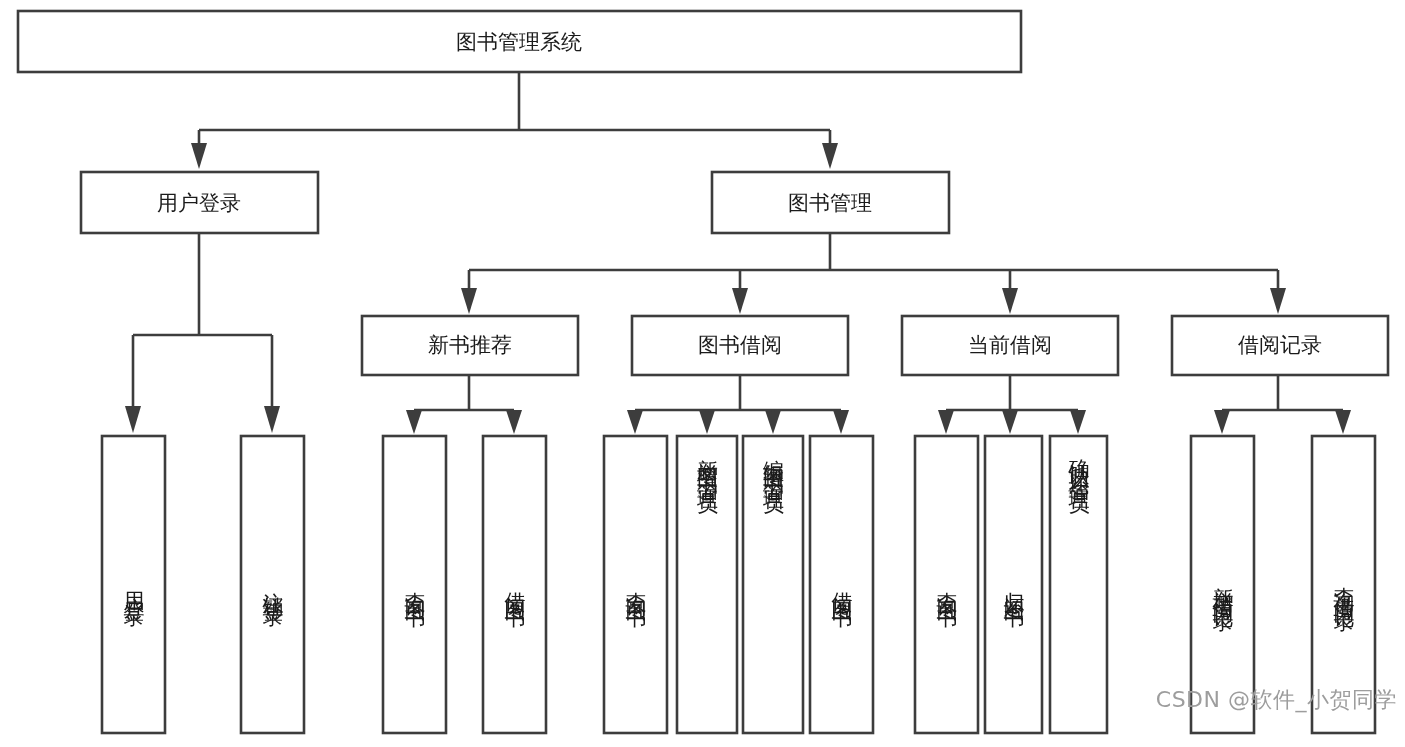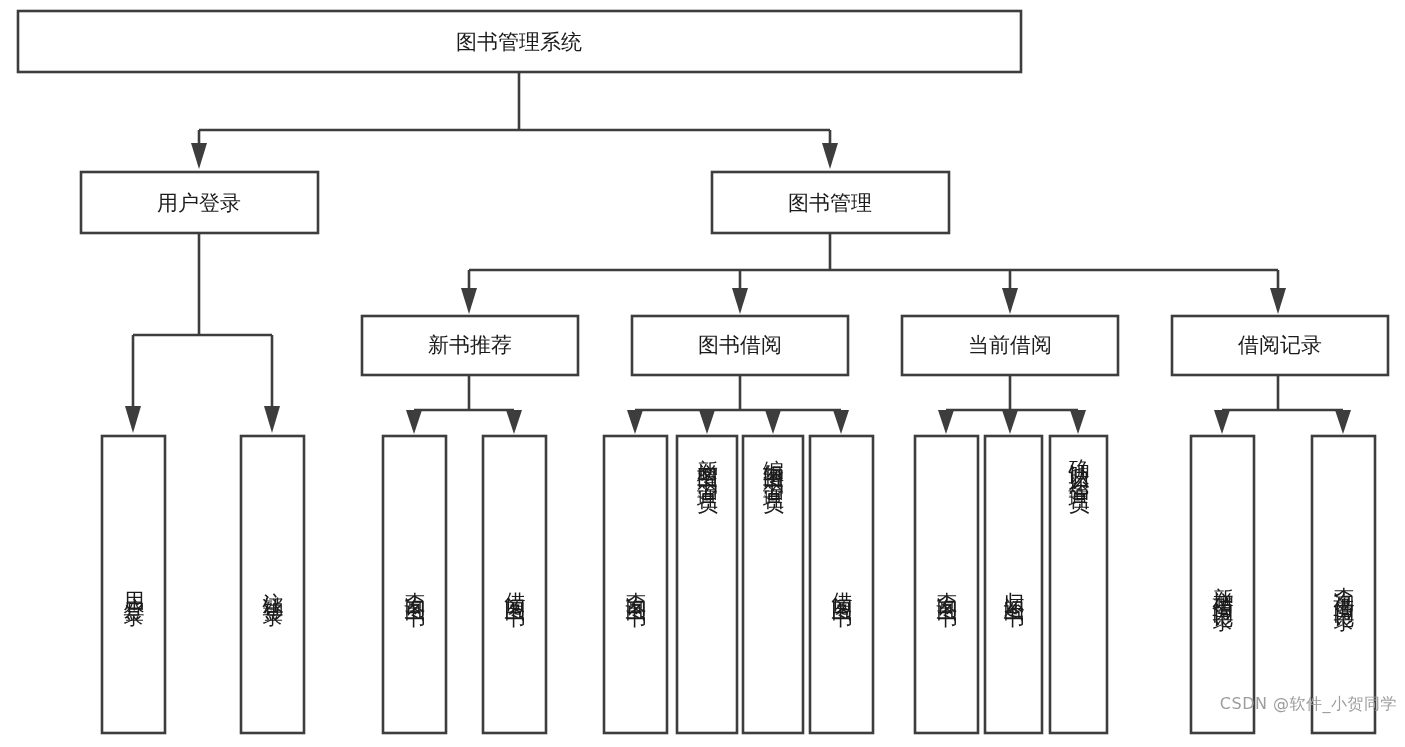--- a/index.html
+++ b/index.html
@@ -70,21 +70,21 @@
     line-height: 1;
     letter-spacing: 5px;
     color: #1b1b1b;
     white-space: nowrap;
   }
   .watermark {
     position: absolute;
     right: 8px;
     bottom: 6px;
     font-family: "DejaVu Sans", "Liberation Sans", sans-serif;
-    font-size: 16px;
+    font-size: 22px;
     color: #9d9d9d;
     letter-spacing: 0.5px;
     white-space: nowrap;
     pointer-events: none;
   }
 </style>
 </head>
 <body>
 
 <div id="diagram-root">

